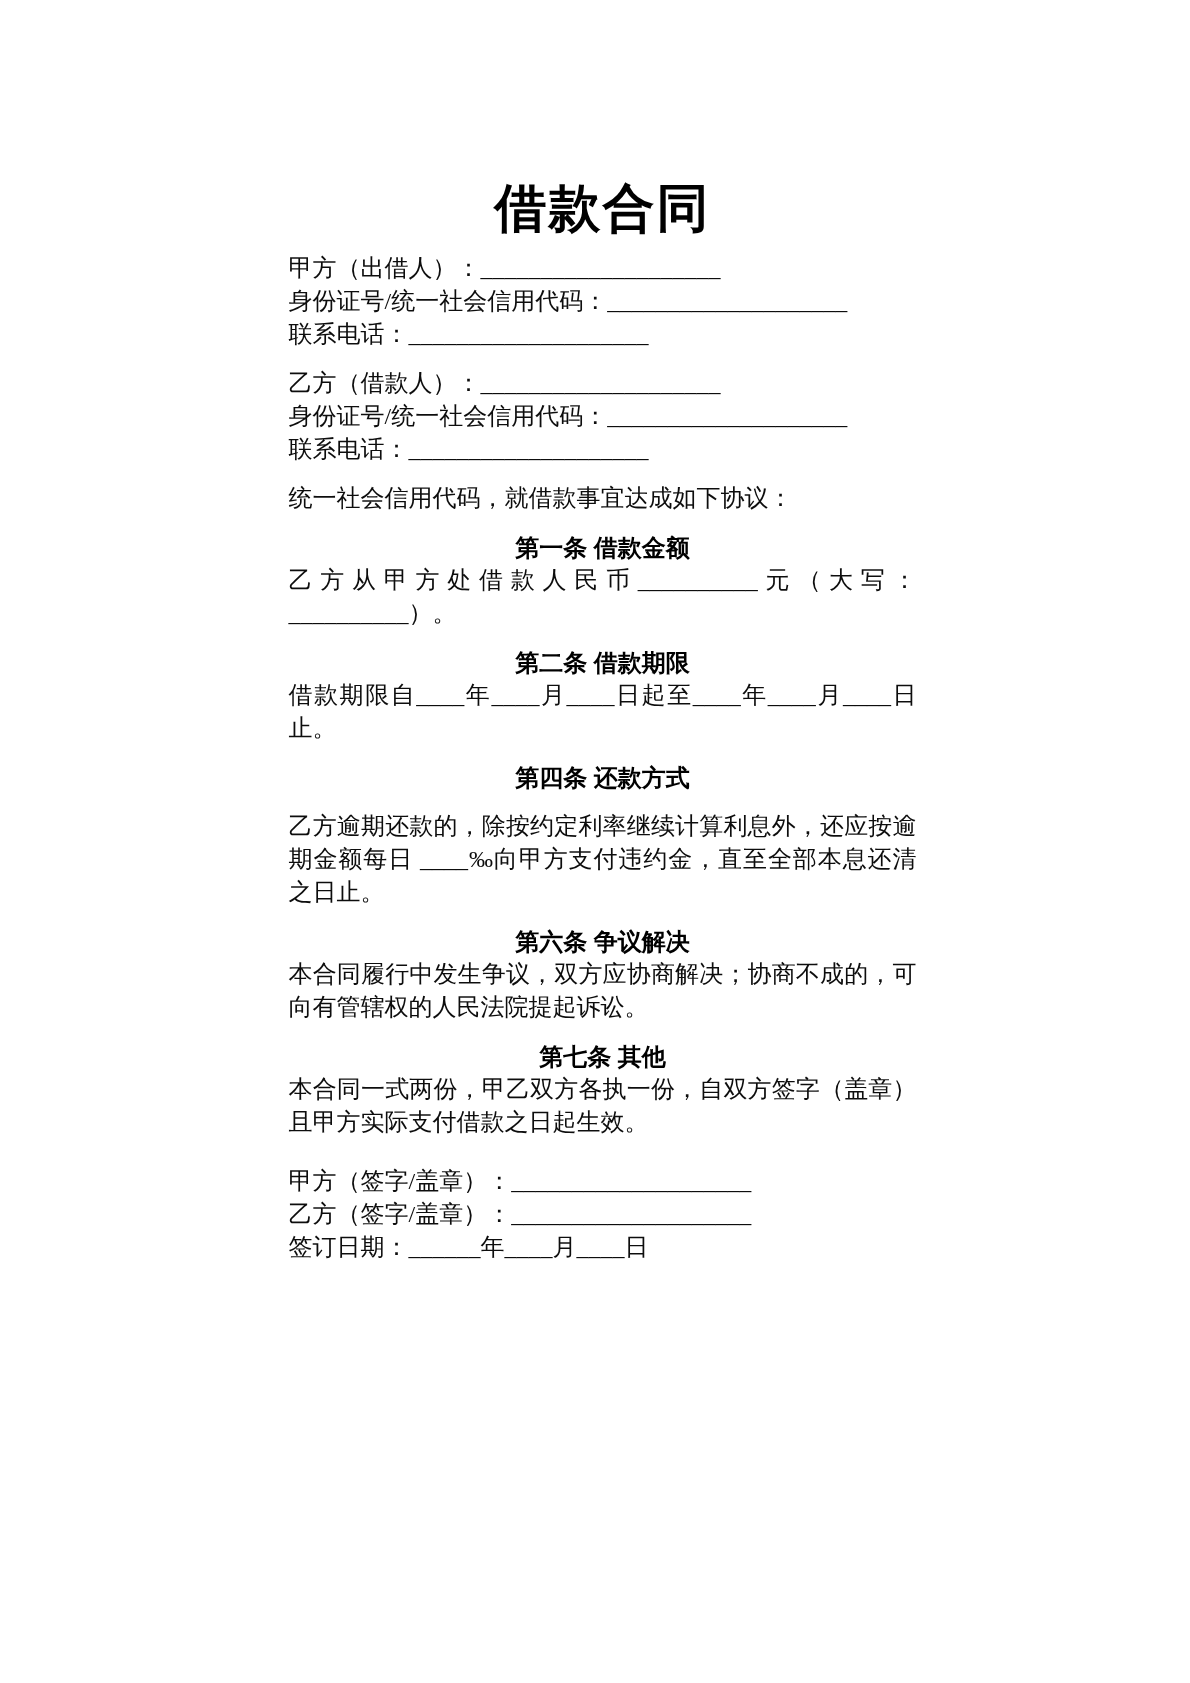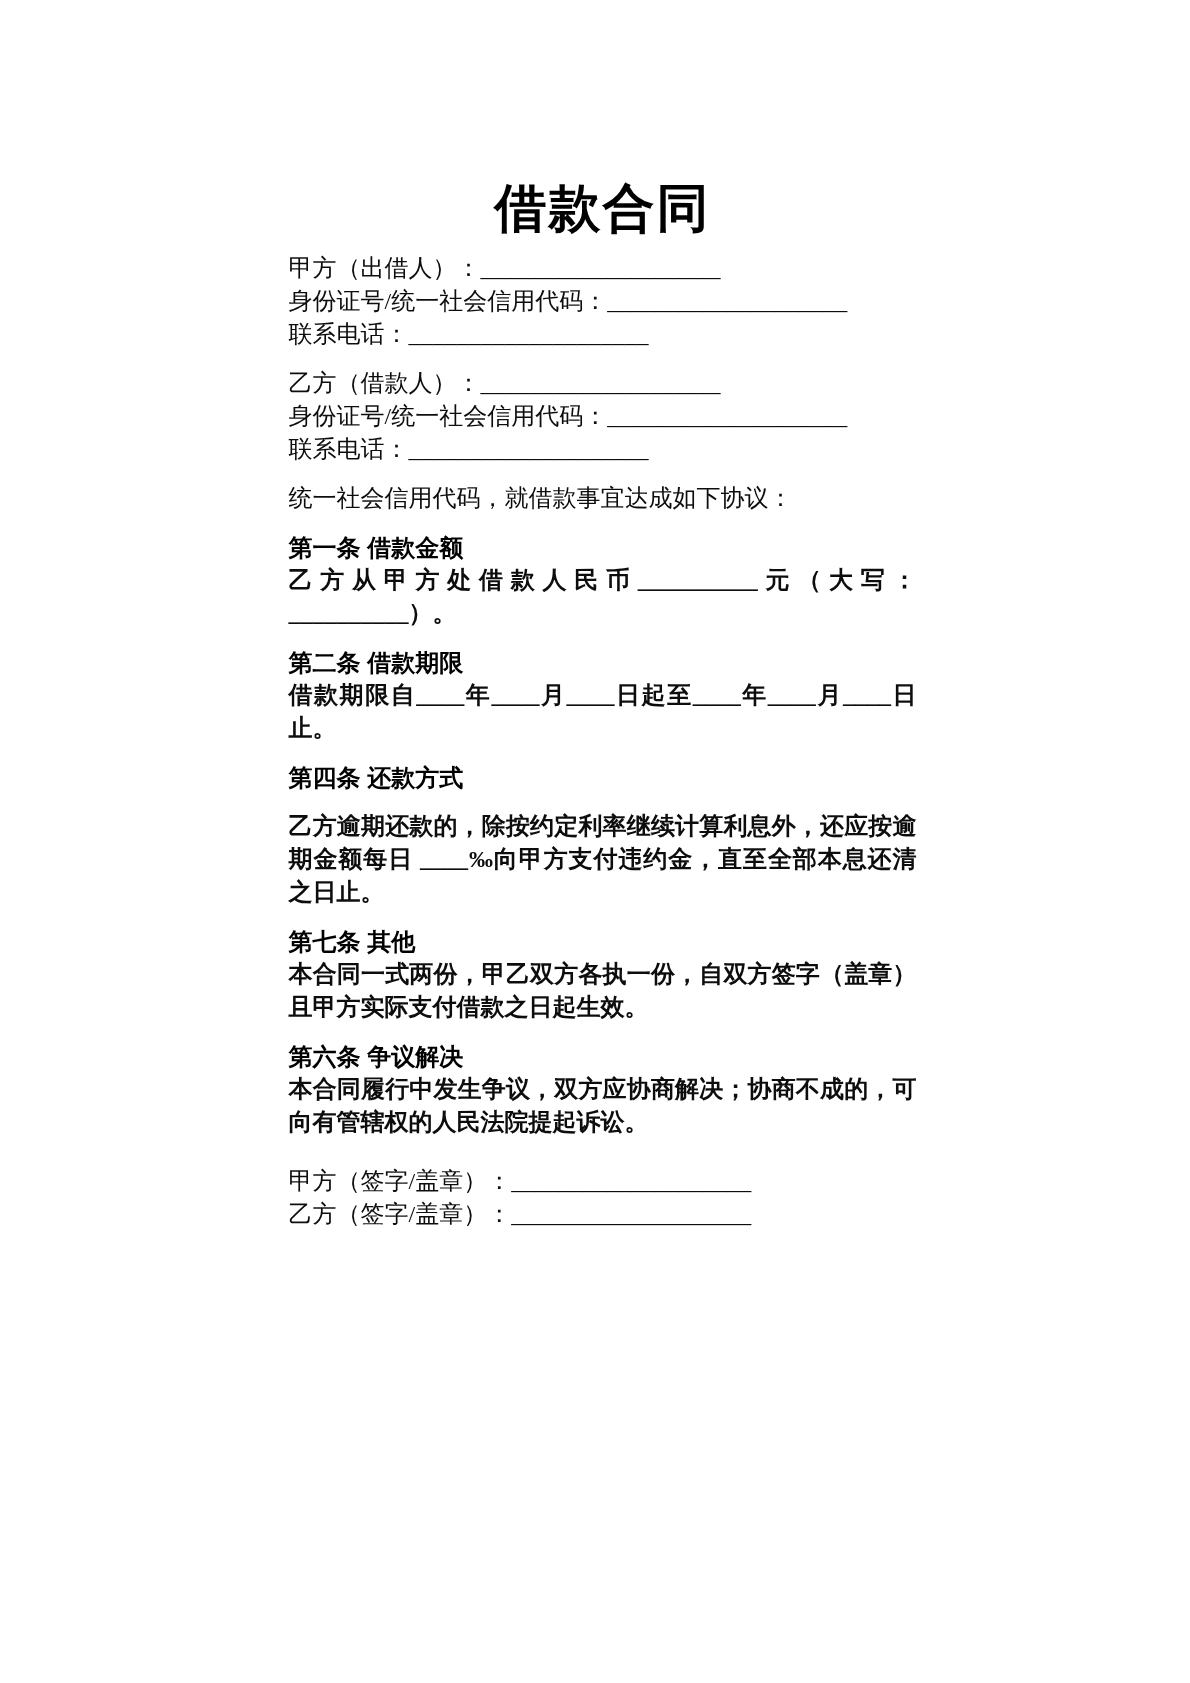--- a/index.html
+++ b/index.html
@@ -34,25 +34,25 @@
   .block {
     margin: 0 0 16px 0;
   }
   .line {
     white-space: pre-wrap;
   }
   .clause-heading {
     font-family: "Liberation Sans", "DejaVu Sans", sans-serif;
     font-weight: 700;
     color: #000000;
+    text-align: center;
   }
   .para {
     text-align: justify;
     white-space: pre-wrap;
-    font-weight: bold;
   }
   .signature-block {
     margin-top: 26px;
   }
 </style>
 </head>
 <body>
 
 <div class="page">
 
@@ -87,27 +87,28 @@
 
   <div class="block">
     <div class="clause-heading">第四条 还款方式</div>
   </div>
 
   <div class="block">
     <div class="para">乙方逾期还款的，除按约定利率继续计算利息外，还应按逾期金额每日 ____‰向甲方支付违约金，直至全部本息还清之日止。</div>
   </div>
 
   <div class="block">
-    <div class="clause-heading">第七条 其他</div>
-    <div class="para">本合同一式两份，甲乙双方各执一份，自双方签字（盖章）且甲方实际支付借款之日起生效。</div>
+    <div class="clause-heading">第六条 争议解决</div>
+    <div class="para">本合同履行中发生争议，双方应协商解决；协商不成的，可向有管辖权的人民法院提起诉讼。</div>
   </div>
 
   <div class="block">
-    <div class="clause-heading">第六条 争议解决</div>
-    <div class="para">本合同履行中发生争议，双方应协商解决；协商不成的，可向有管辖权的人民法院提起诉讼。</div>
+    <div class="clause-heading">第七条 其他</div>
+    <div class="para">本合同一式两份，甲乙双方各执一份，自双方签字（盖章）且甲方实际支付借款之日起生效。</div>
   </div>
 
   <div class="block signature-block">
     <div class="line">甲方（签字/盖章）：____________________</div>
     <div class="line">乙方（签字/盖章）：____________________</div>
+    <div class="line">签订日期：______年____月____日</div>
   </div>
 
 </div>
 
 </body></html>

